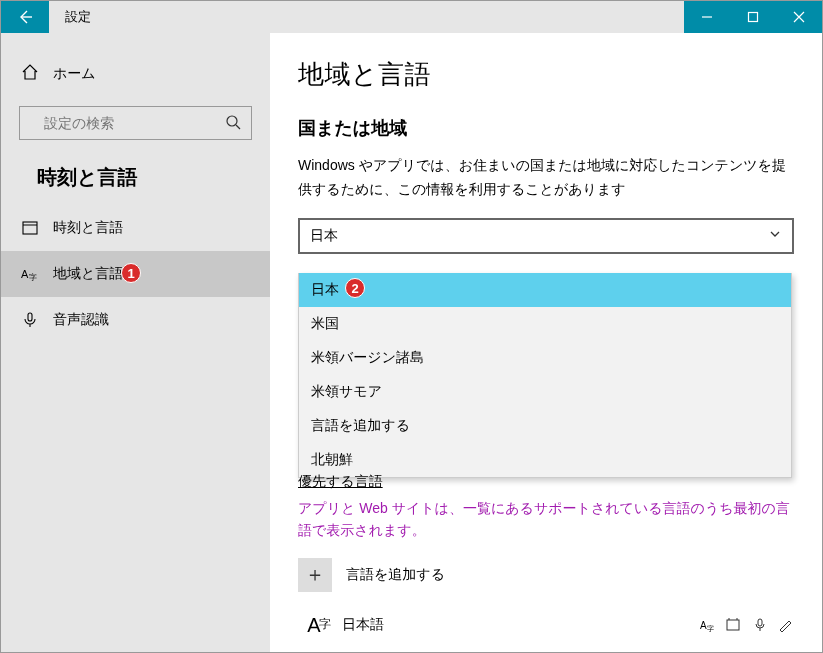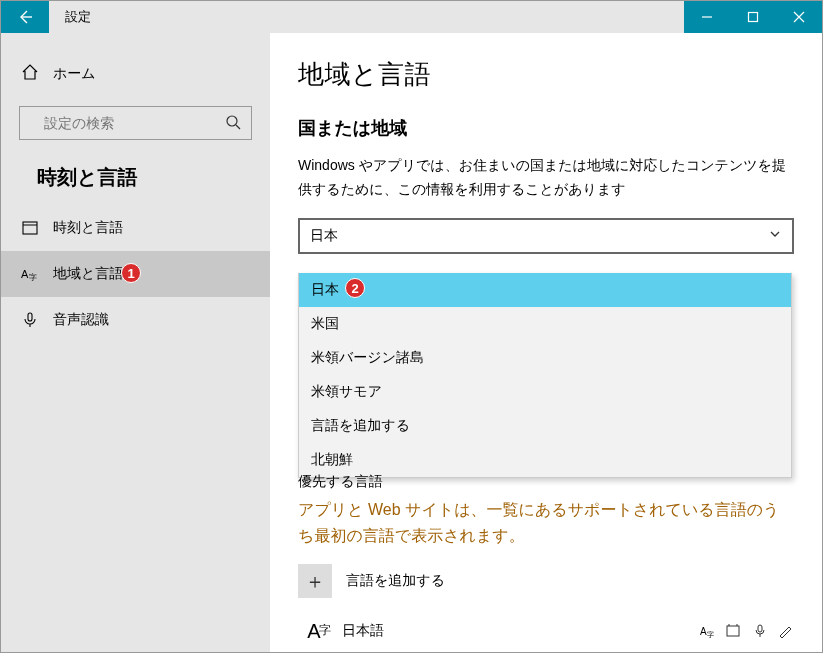--- a/index.html
+++ b/index.html
@@ -166,22 +166,22 @@
   .dropdown-item.highlight {
     background: #5ed0ed;
     position: relative;
   }
   .lower {
     position: absolute;
     left: 28px;
     right: 28px;
     top: 440px;
   }
-  .pref-title { font-size: 14px; margin-bottom: 6px; }
-  .pref-sub { font-size: 16px; color: #a16207; line-height: 1.6; margin-bottom: 16px; }
+  .pref-title { font-size: 14px; margin-bottom: 6px; text-decoration: underline; }
+  .pref-sub { font-size: 14px; color: #a21caf; line-height: 1.6; margin-bottom: 16px; }
   .add-lang {
     display: flex;
     align-items: center;
     gap: 14px;
     margin-bottom: 18px;
   }
   .plus-box {
     width: 34px;
     height: 34px;
     background: #ddd;

